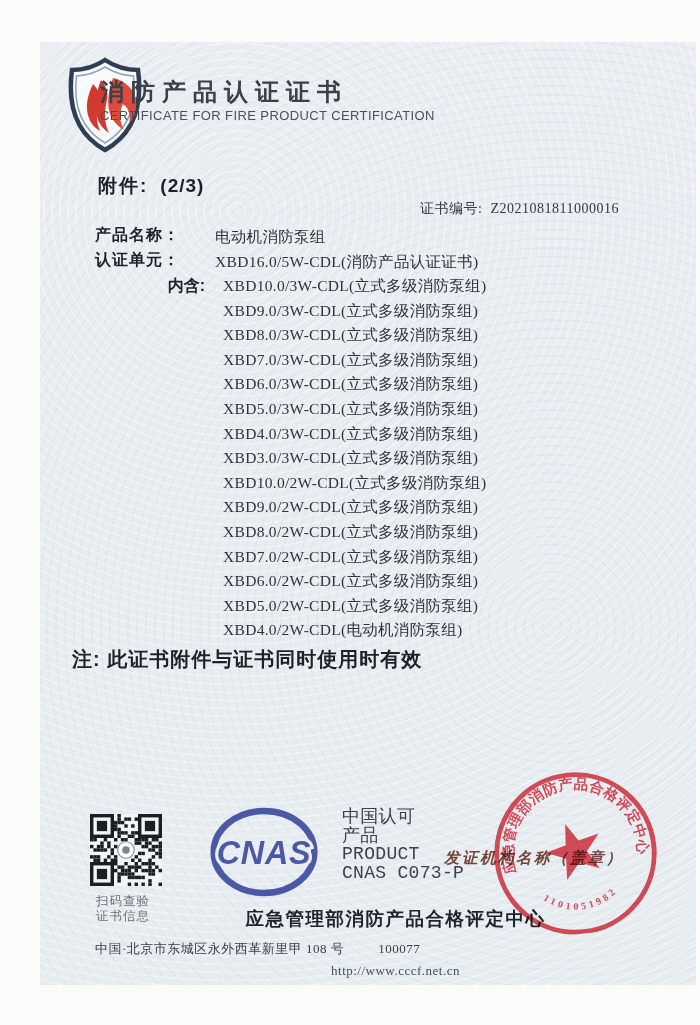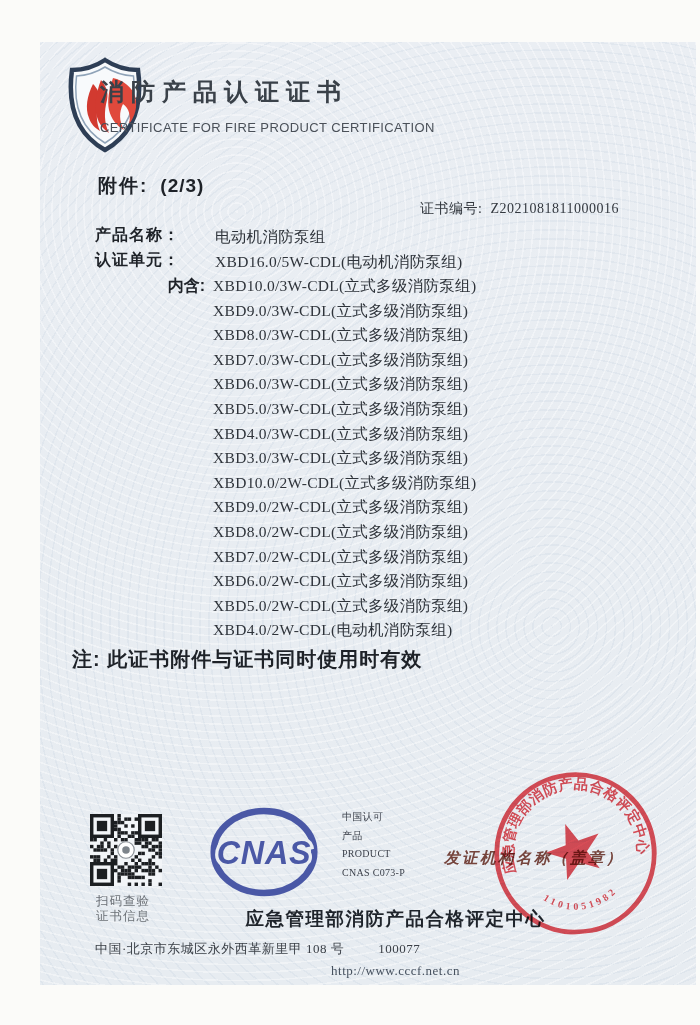--- a/index.html
+++ b/index.html
@@ -16,57 +16,57 @@
       repeating-radial-gradient(circle at 30% 18%, rgba(255,255,255,.38) 0 1.5px, rgba(255,255,255,0) 1.5px 8px),
       repeating-radial-gradient(circle at 78% 62%, rgba(188,203,219,.20) 0 1.5px, rgba(188,203,219,0) 1.5px 9px),
       linear-gradient(#eaeef3,#e7ecf1);
   }
 
   .logo{position:absolute;left:23px;top:14px;width:84px;height:98px}
   .header{position:absolute;left:60px;top:34px;width:420px;text-align:left}
   .title{font-family:"Liberation Sans","DejaVu Sans",sans-serif;font-size:24px;font-weight:600;
          letter-spacing:7px;color:#3a4149}
   .subtitle{font-family:"Liberation Sans","DejaVu Sans",sans-serif;font-size:13px;font-weight:500;
-            letter-spacing:.4px;color:#4a5058;margin-top:12px}
+            letter-spacing:.4px;color:#4a5058;margin-top:0}
 
   .attachment{position:absolute;left:58px;top:131px;font-family:"Liberation Sans",sans-serif;
               font-size:19px;font-weight:bold;letter-spacing:2px;color:#1e2228}
   .attachment .att-val{margin-left:12px;letter-spacing:1px}
   .cert-no{position:absolute;left:380px;top:158px;font-size:14px;color:#33383f;letter-spacing:.5px}
   .cert-no .cn-val{margin-left:8px}
 
   .fields{position:absolute;left:55px;top:184px;right:10px}
   .field-row{display:flex;height:24.6px;align-items:flex-start;line-height:21px}
   .f-label{font-family:Liberation Mono, monospace;font-weight:bold;font-size:16px;
            letter-spacing:1px;width:120px;color:#1e2228}
   .f-value{font-size:15.5px;color:#2e333a;letter-spacing:.3px}
 
   .includes{position:absolute;left:0;top:233px;right:0}
   .inc-row{display:flex;height:24.6px;line-height:21px}
   .inc-label{font-family:"Liberation Sans",sans-serif;font-weight:bold;font-size:16px;
              width:165px;text-align:right;color:#1e2228;flex:none}
-  .inc-value{margin-left:8px;font-size:15.5px;color:#2e333a;letter-spacing:.3px}
+  .inc-value{margin-left:18px;font-size:15.5px;color:#2e333a;letter-spacing:.3px}
 
   .note{position:absolute;left:32px;top:604px;font-family:"Liberation Sans",sans-serif;
         font-weight:bold;font-size:20px;letter-spacing:1px;color:#1e2228}
 
   .validity{position:absolute;left:45px;right:0;top:679px;text-align:center;
             font-family:"Liberation Sans",sans-serif;font-weight:600;font-size:16.5px;
             line-height:29px;color:#23282e;letter-spacing:.5px}
 
   .qr-block{position:absolute;left:50px;top:772px;width:72px;text-align:center}
   .qr-caption{font-family:"Liberation Sans",sans-serif;font-size:12.5px;line-height:15px;
               color:var(--muted);margin-top:4px;letter-spacing:1px;text-align:left;padding-left:6px}
 
   .cnas-logo{position:absolute;left:170px;top:764px;width:108px;height:92px}
   .cnas-blue{stroke:var(--cnas-blue)}
   .cnas-text{fill:var(--cnas-blue);stroke:var(--paper);stroke-width:9px;paint-order:stroke;
              font-family:"Liberation Sans",sans-serif;font-weight:bold;font-style:italic}
-  .cnas-info{position:absolute;left:302px;top:766px;font-family:Liberation Serif, serif;
-             font-size:10px;line-height:18.5px;color:#3c414b;letter-spacing:.3px}
+  .cnas-info{position:absolute;left:302px;top:766px;font-family:Liberation Mono, monospace;
+             font-size:18px;line-height:18.5px;color:#3c414b;letter-spacing:.3px}
 
   .seal{position:absolute;left:450px;top:722px;width:170px;height:170px;
         mix-blend-mode:multiply;opacity:.92;transform:rotate(-6deg);z-index:2}
   .seal-stroke{stroke:var(--seal-red);fill:none}
   .seal-fill{fill:var(--seal-red)}
   .seal-text{fill:var(--seal-red);font-family:"Liberation Serif",serif;font-weight:bold}
   .seal-label{position:absolute;left:404px;top:806px;z-index:1;font-size:15.5px;
               letter-spacing:2.5px;color:#75443c;font-style:italic;font-weight:600}
 
   .org{position:absolute;left:55px;right:0;top:864px;text-align:center;font-weight:bold;
@@ -104,21 +104,21 @@
       <span>证书编号:</span><span class="cn-val">Z2021081811000016</span>
     </div>
 
     <div class="fields">
       <div class="field-row">
         <span class="f-label">产品名称：</span>
         <span class="f-value">电动机消防泵组</span>
       </div>
       <div class="field-row">
         <span class="f-label">认证单元：</span>
-        <span class="f-value">XBD16.0/5W-CDL(电动机消防泵组)</span>
+        <span class="f-value">XBD16.0/5W-CDL(消防产品认证证书)</span>
       </div>
     </div>
 
     <div class="includes">
 
     <div class="inc-row">
         <span class="inc-label">内含:</span>
         <span class="inc-value">XBD10.0/3W-CDL(立式多级消防泵组)</span>
       </div>
         <div class="inc-row">

